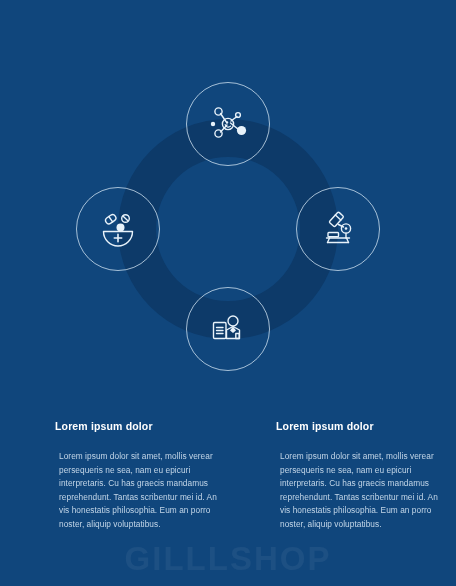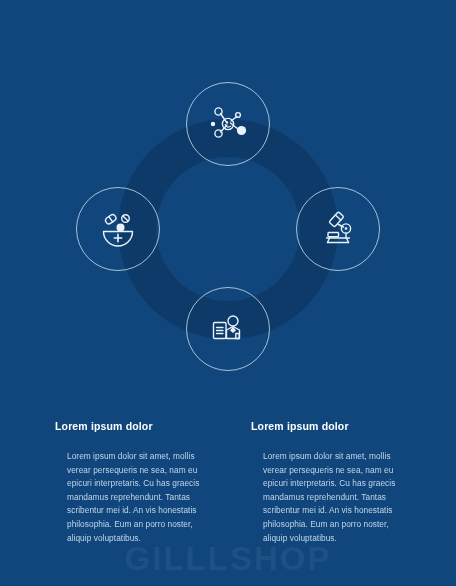--- a/index.html
+++ b/index.html
@@ -73,40 +73,41 @@
     letter-spacing: 0.1px;
   }
 
   
   #copy {
     position: absolute;
     left: 0;
     top: 420px;
     width: 456px;
     display: flex;
+    gap: 25px;
   }
   .col {
     width: 175px;
   }
   #col-left  { margin-left: 55px; }
   #col-right { margin-left: 21px; }
 
   .col-title {
     color: #ffffff;
     font-size: 10.5px;
     font-weight: bold;
     letter-spacing: 0.15px;
     margin: 0 0 18px 0;
   }
   .col-body {
     color: #c3d6e8;
     font-size: 8.3px;
     line-height: 13.6px;
     letter-spacing: 0.05px;
-    margin: 12px;
+    margin: 4px;
   }
 
   
   #watermark {
     position: absolute;
     left: 0;
     bottom: 8px;
     width: 456px;
     text-align: center;
     font-size: 33px;

